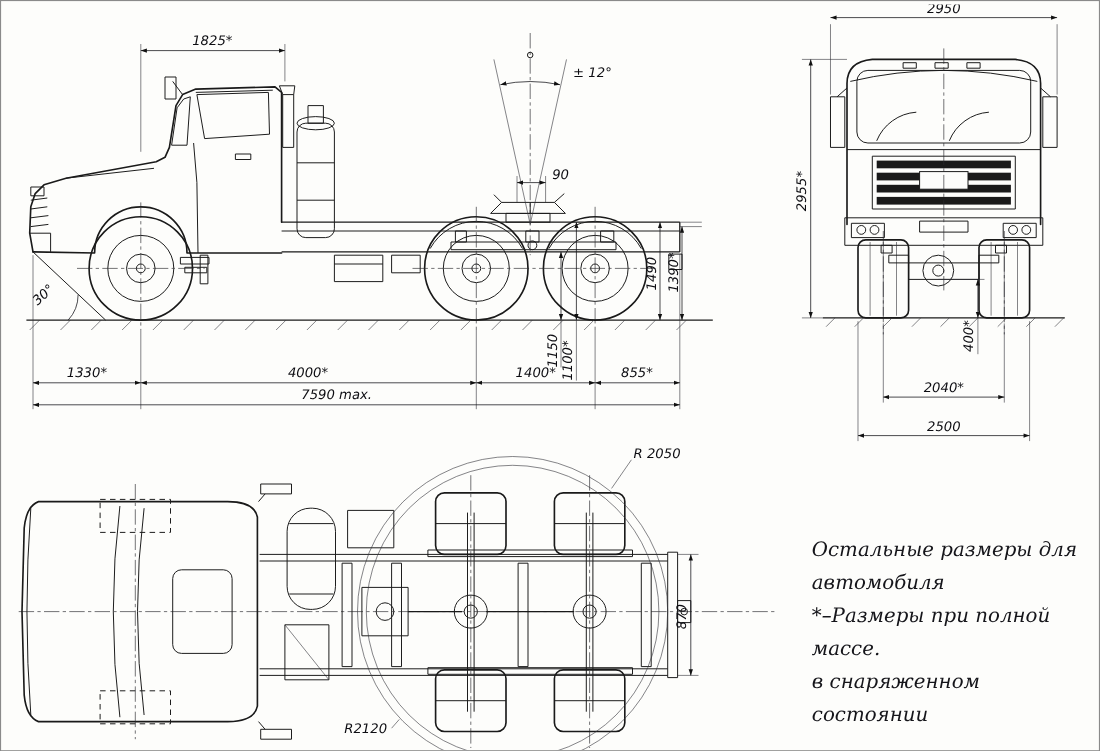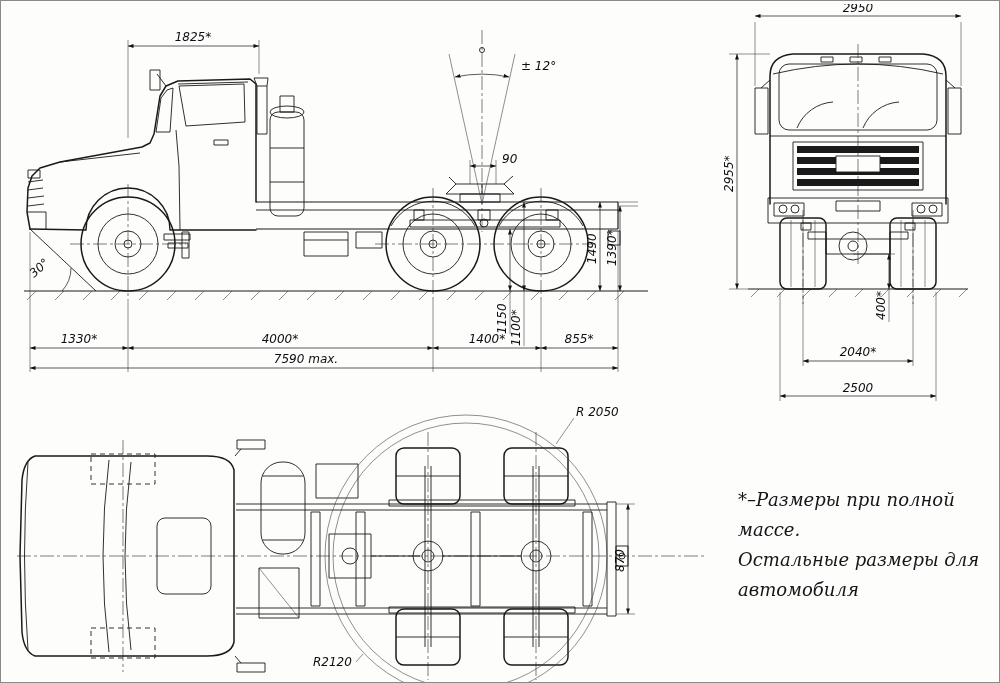--- a/index.html
+++ b/index.html
@@ -284,17 +284,18 @@
       <path class="e" d="M352,250 L345,258"></path>
       <text class="lab" x="302" y="262">R2120</text>
 
       <path class="e" d="M605,100 L624,100 M605,210 L624,210"></path>
       <path class="d" d="M617,100 L617,210" marker-start="url(#arr)" marker-end="url(#arr)"></path>
       <text class="lab" transform="translate(613,168) rotate(-90)">870</text>
     </g>
   </svg>
 
   <div class="note">
+    <div>Остальные размеры для автомобиля</div>
     <div>*–Размеры при полной массе.</div>
-    <div>Остальные размеры для автомобиля</div>
+    <div>в снаряженном состоянии</div>
   </div>
 
 </div>
 
 </body></html>

